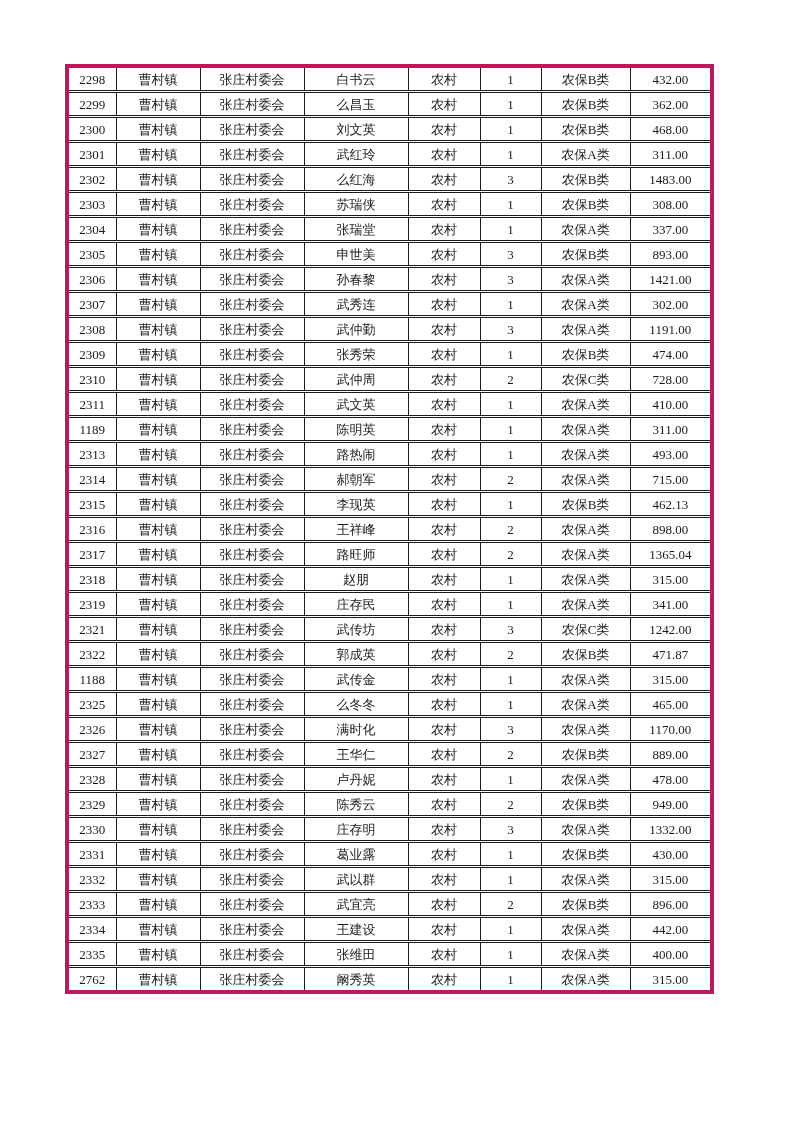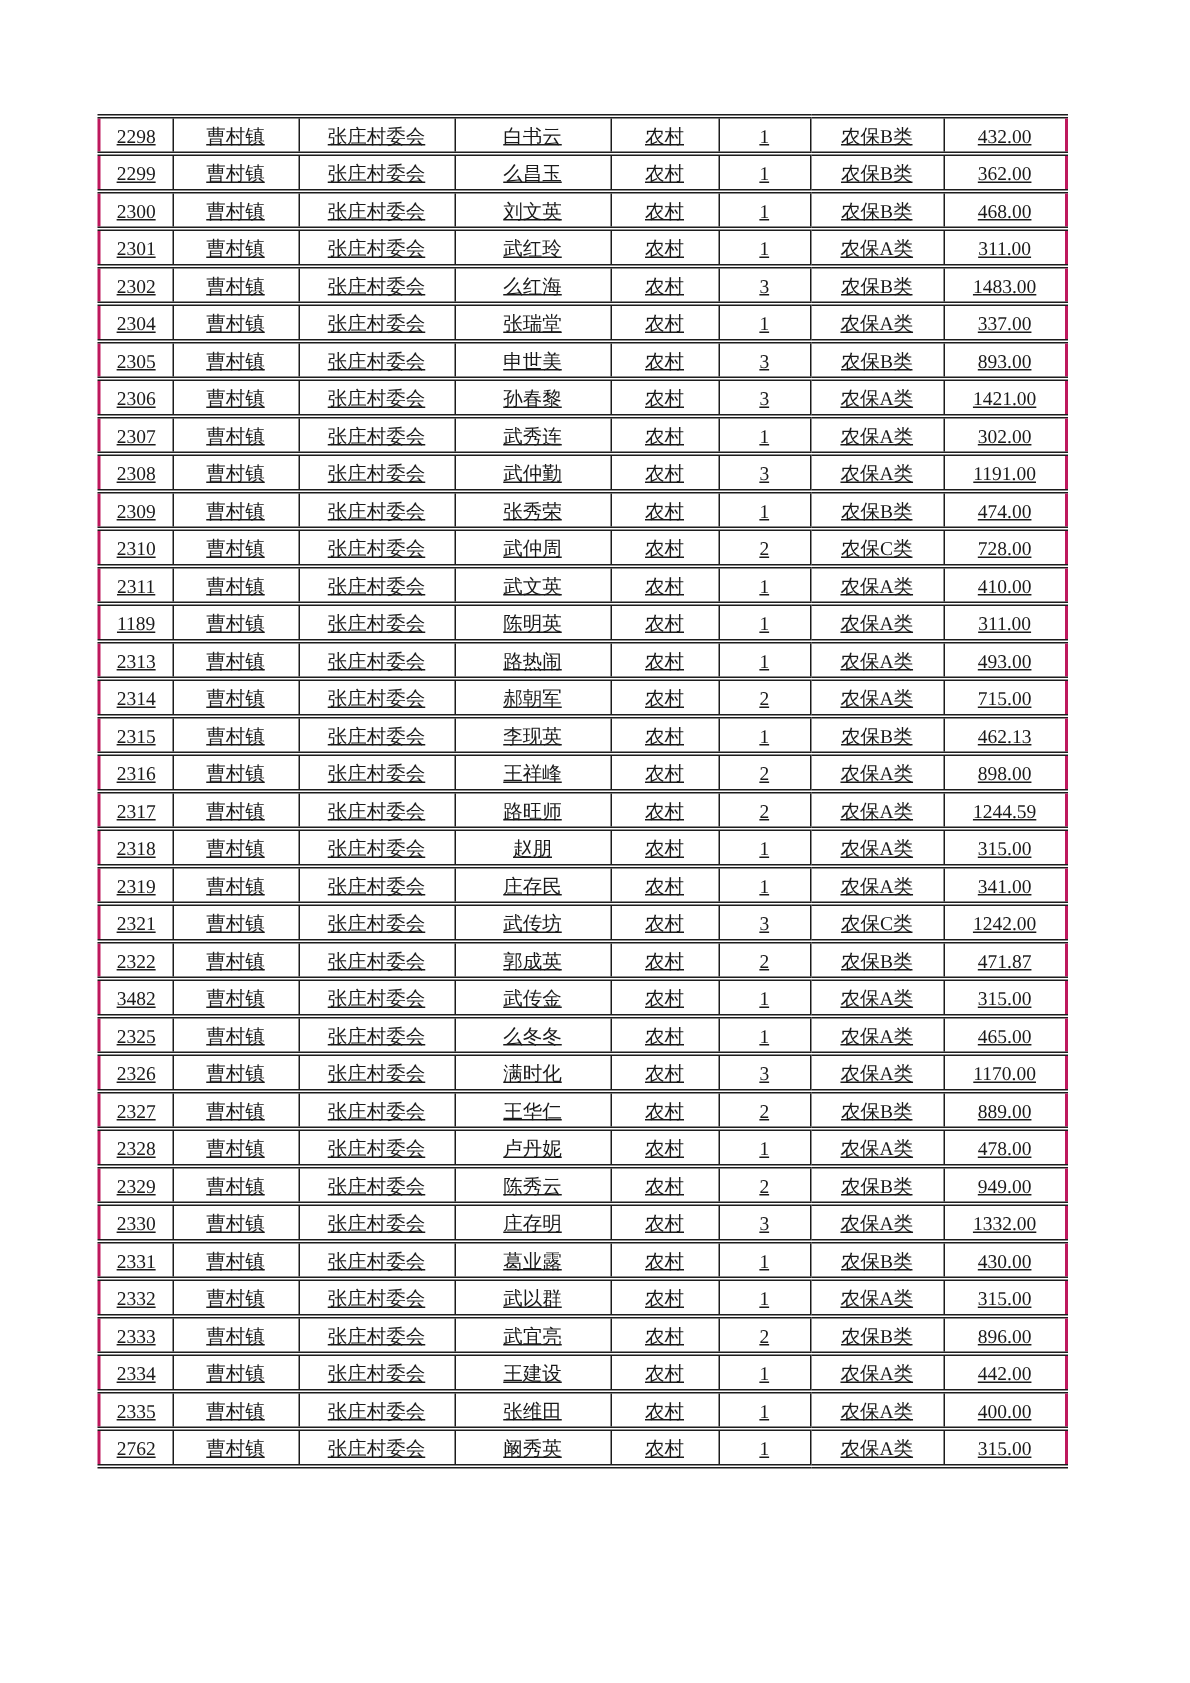--- a/index.html
+++ b/index.html
@@ -12,25 +12,24 @@
     width: 793px;
     height: 1122px;
     background: #ffffff;
     overflow: hidden;
     font-family: "Liberation Serif", "DejaVu Serif", serif;
     color: #1a1a1a;
   }
   table.grid {
     position: absolute;
     left: 65px;
-    top: 76px;
+    top: 64px;
     border-collapse: collapse;
     table-layout: fixed;
-    border: 2px solid #be185d;
-    text-decoration: underline;
+    border: 4px solid #be185d;
   }
   table.grid td {
     border-left: 1px solid #1c1c1c;
     border-right: 1px solid #1c1c1c;
     border-top: 3px double #1c1c1c;
     border-bottom: 3px double #1c1c1c;
     height: 22px;
     padding: 0 2px;
     text-align: center;
     vertical-align: middle;
@@ -100,20 +99,30 @@
           <td>2302</td>
           <td>曹村镇</td>
           <td>张庄村委会</td>
           <td>么红海</td>
           <td>农村</td>
           <td>3</td>
           <td>农保B类</td>
           <td>1483.00</td>
         </tr>
         <tr>
+          <td>2303</td>
+          <td>曹村镇</td>
+          <td>张庄村委会</td>
+          <td>苏瑞侠</td>
+          <td>农村</td>
+          <td>1</td>
+          <td>农保B类</td>
+          <td>308.00</td>
+        </tr>
+        <tr>
           <td>2304</td>
           <td>曹村镇</td>
           <td>张庄村委会</td>
           <td>张瑞堂</td>
           <td>农村</td>
           <td>1</td>
           <td>农保A类</td>
           <td>337.00</td>
         </tr>
         <tr>
@@ -237,21 +246,21 @@
           <td>898.00</td>
         </tr>
         <tr>
           <td>2317</td>
           <td>曹村镇</td>
           <td>张庄村委会</td>
           <td>路旺师</td>
           <td>农村</td>
           <td>2</td>
           <td>农保A类</td>
-          <td>1244.59</td>
+          <td>1365.04</td>
         </tr>
         <tr>
           <td>2318</td>
           <td>曹村镇</td>
           <td>张庄村委会</td>
           <td>赵朋</td>
           <td>农村</td>
           <td>1</td>
           <td>农保A类</td>
           <td>315.00</td>
@@ -280,21 +289,21 @@
           <td>2322</td>
           <td>曹村镇</td>
           <td>张庄村委会</td>
           <td>郭成英</td>
           <td>农村</td>
           <td>2</td>
           <td>农保B类</td>
           <td>471.87</td>
         </tr>
         <tr>
-          <td>3482</td>
+          <td>1188</td>
           <td>曹村镇</td>
           <td>张庄村委会</td>
           <td>武传金</td>
           <td>农村</td>
           <td>1</td>
           <td>农保A类</td>
           <td>315.00</td>
         </tr>
         <tr>
           <td>2325</td>

